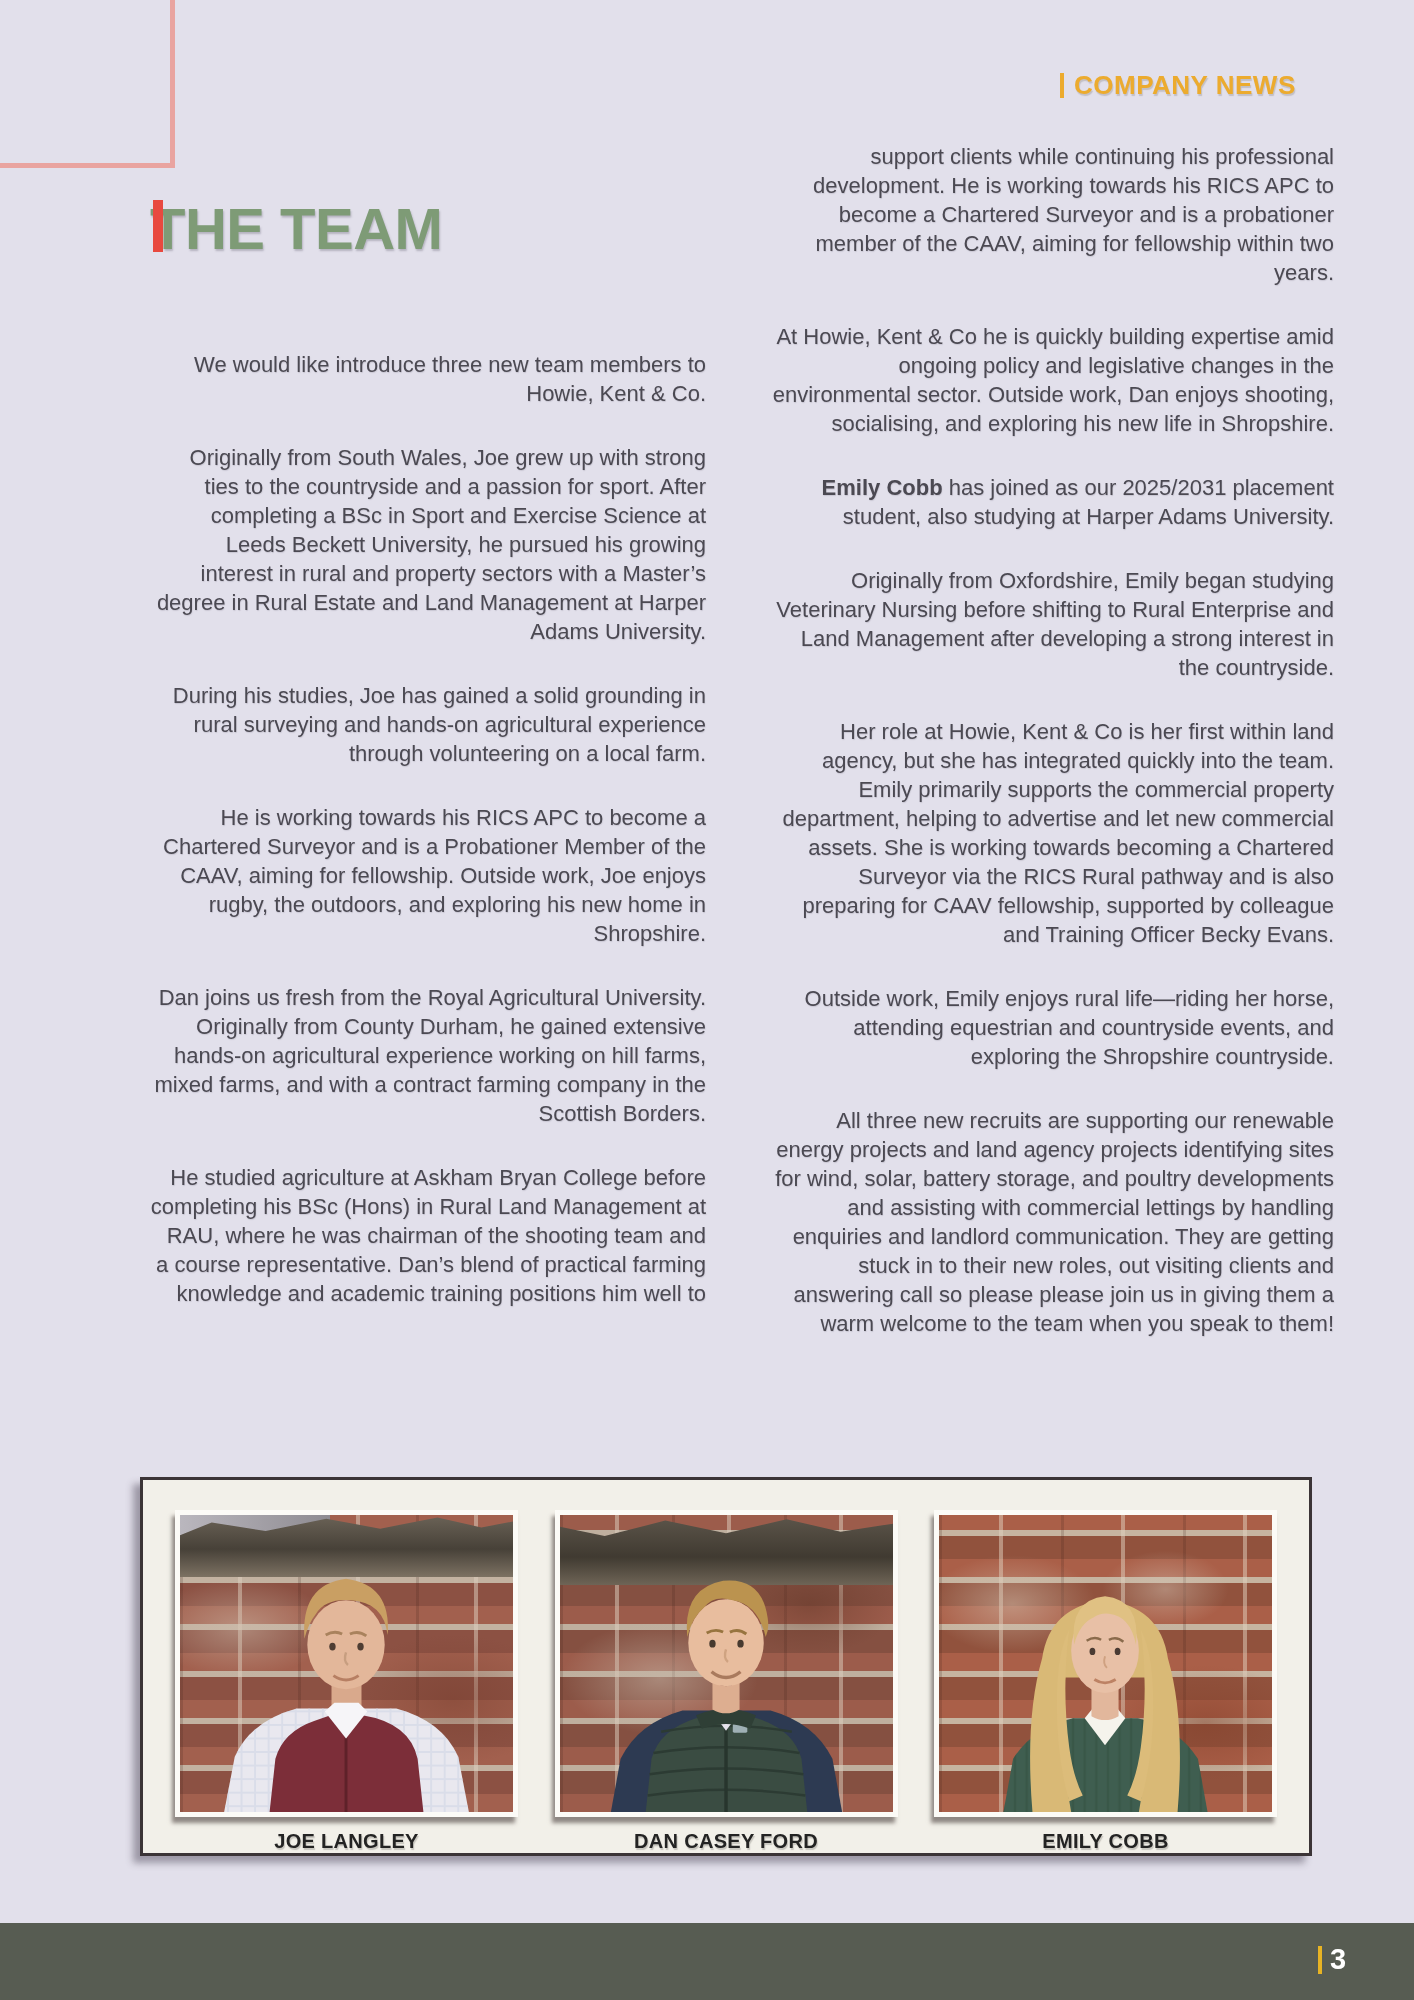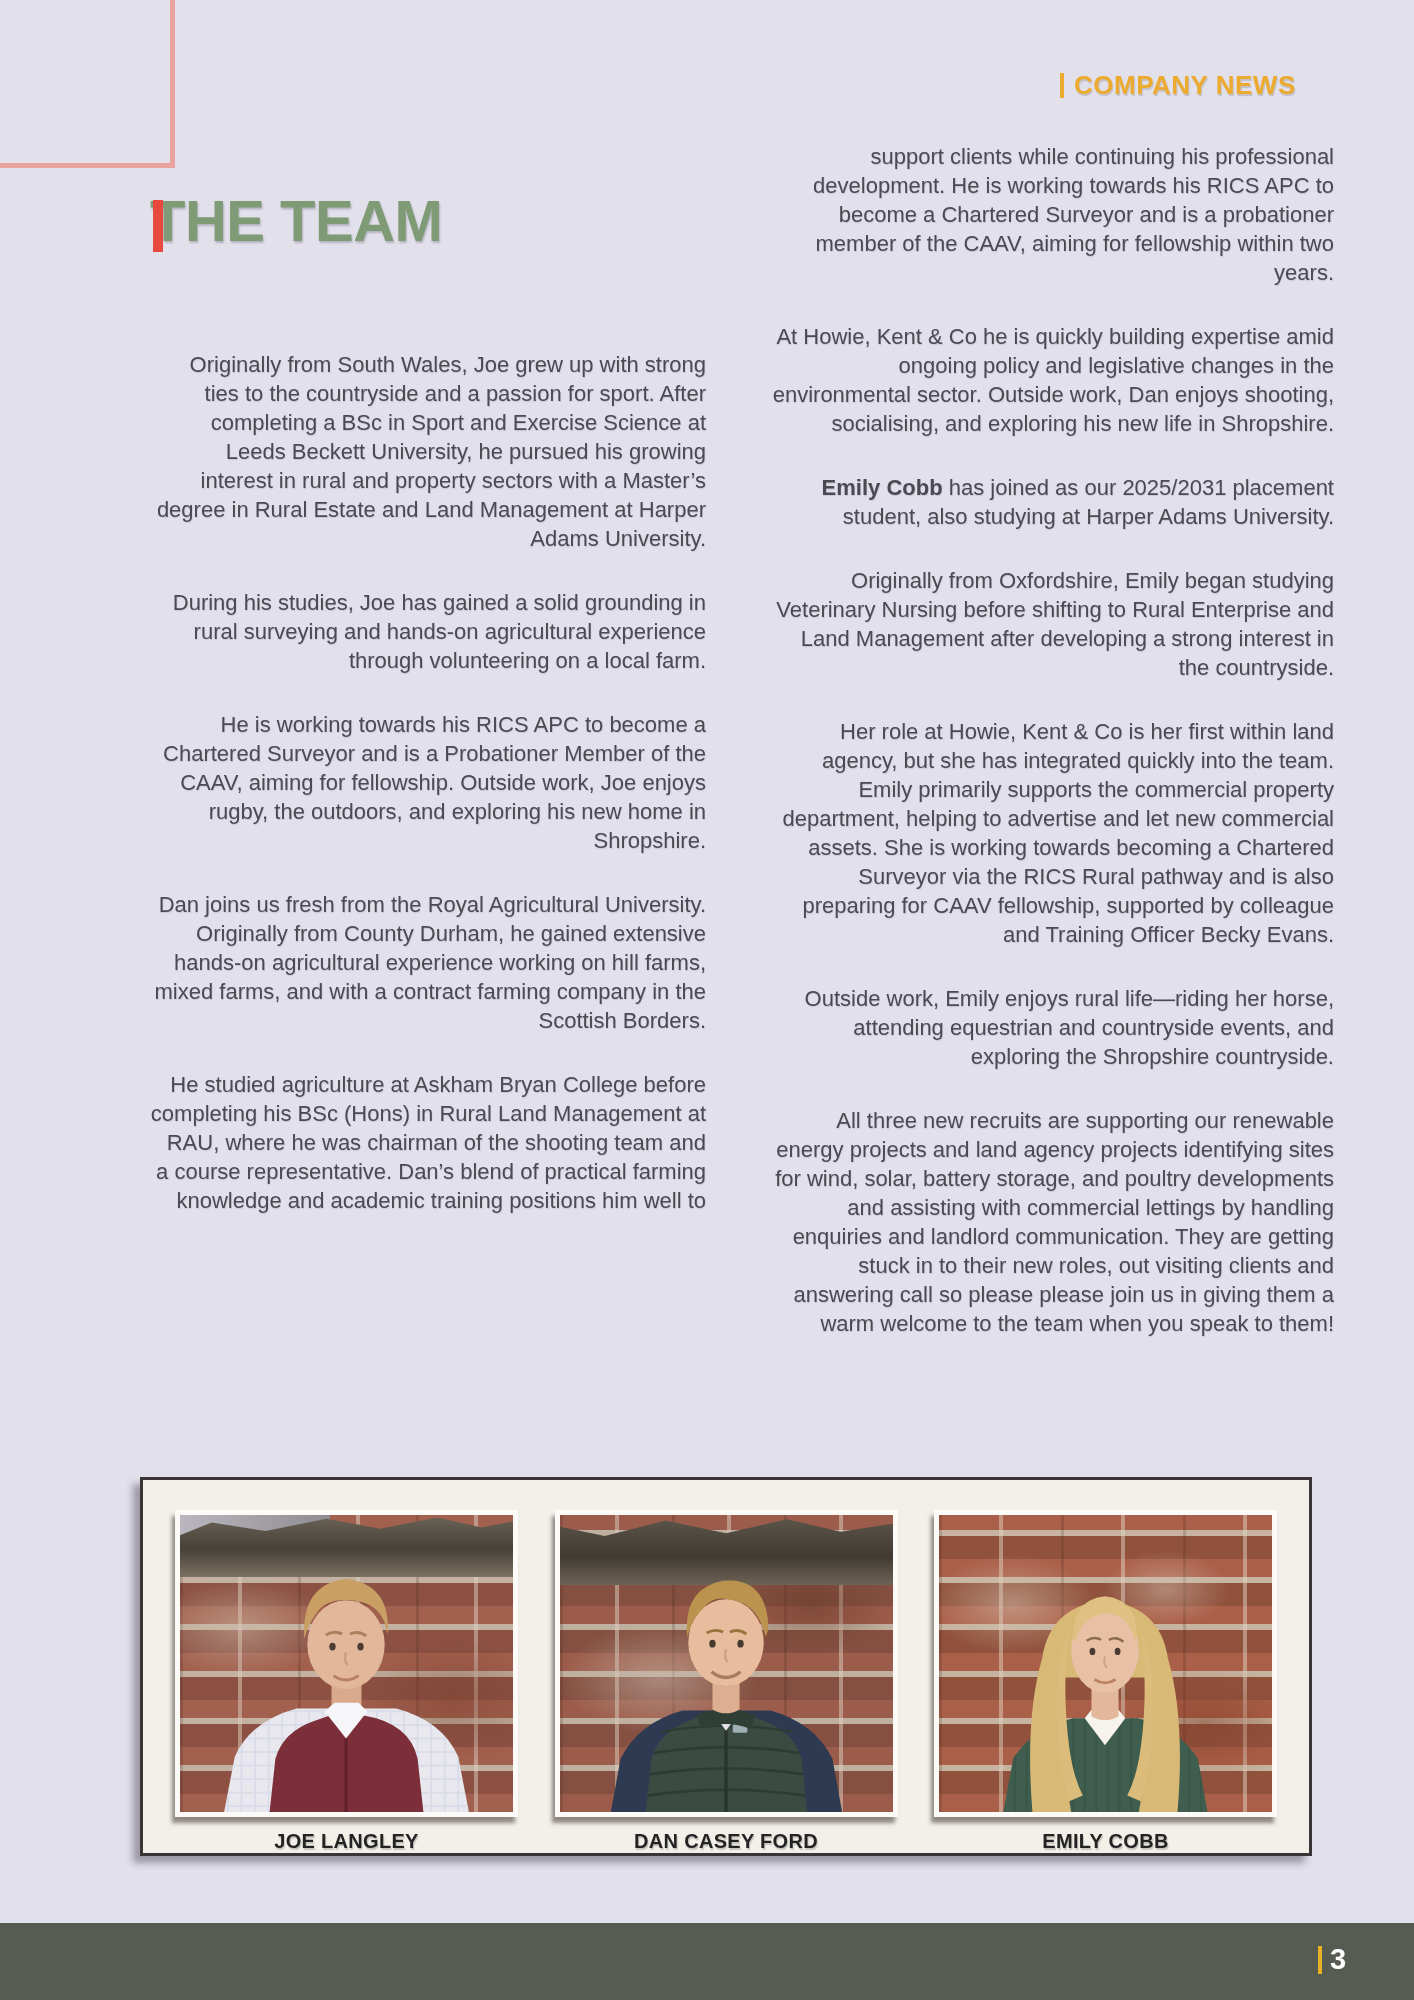--- a/index.html
+++ b/index.html
@@ -24,21 +24,21 @@
     text-shadow:1px 1.5px 1px rgba(104,96,82,.25);
   }
   
   .page-title{
     position:absolute; left:150px; top:192px; margin:0;
     color:#7e9b76; font-weight:bold; font-size:58px; line-height:58px;
     letter-spacing:-0.5px; text-shadow:1px 2px 2px rgba(96,94,112,.35);
   }
   .title-bar{ position:absolute; left:3px; top:8px; width:10px; height:52px; background:#e8493f; }
   .title-line1{ display:block; padding-left:28px; }
-  .title-line2{ display:block; }
+  .title-line2{ display:block;margin-top:8px; }
   
   .col{
     position:absolute; color:#4b4952; font-size:22px; line-height:29px;
     text-shadow:.5px 1px 1px rgba(110,105,125,.22);
     text-align:right;
   }
   .col p{ margin:0 0 35px; }
   .col strong{ font-weight:bold; }
   .col-left{ left:150px; top:350px;  width:556px; }
   .col-right{ left:769px; top:142px; width:565px; }
@@ -111,20 +111,21 @@
     <span class="tag-bar"></span>
     <span class="tag-text">COMPANY NEWS</span>
   </div>
 
   <h1 class="page-title">
     <span class="title-bar"></span>
     <span class="title-line2">THE TEAM</span>
   </h1>
 
   <div class="col col-left">
+      <p><span>We would like introduce three new team members to Howie, Kent &amp; Co.</span></p>
       <p><span>Originally from South Wales, Joe grew up with strong ties to the countryside and a passion for sport. After completing a BSc in Sport and Exercise Science at Leeds Beckett University, he pursued his growing interest in rural and property sectors with a Master’s degree in Rural Estate and Land Management at Harper Adams University.</span></p>
       <p><span>During his studies, Joe has gained a solid grounding in rural surveying and hands-on agricultural experience through volunteering on a local farm.</span></p>
       <p><span>He is working towards his RICS APC to become a Chartered Surveyor and is a Probationer Member of the CAAV, aiming for fellowship. Outside work, Joe enjoys rugby, the outdoors, and exploring his new home in Shropshire.</span></p>
       <p><span>Dan joins us fresh from the Royal Agricultural University. Originally from County Durham, he gained extensive hands-on agricultural experience working on hill farms, mixed farms, and with a contract farming company in the Scottish Borders.</span></p>
       <p><span>He studied agriculture at Askham Bryan College before completing his BSc (Hons) in Rural Land Management at RAU, where he was chairman of the shooting team and a course representative. Dan’s blend of practical farming knowledge and academic training positions him well to</span></p>
     </div>
   <div class="col col-right">
       <p><span>support clients while continuing his professional development. He is working towards his RICS APC to become a Chartered Surveyor and is a probationer member of the CAAV, aiming for fellowship within two years.</span></p>
       <p><span>At Howie, Kent &amp; Co he is quickly building expertise amid ongoing policy and legislative changes in the environmental sector. Outside work, Dan enjoys shooting, socialising, and exploring his new life in Shropshire.</span></p>
       <p><strong>Emily Cobb</strong><span> has joined as our 2025/2031 placement student, also studying at Harper Adams University.</span></p>

